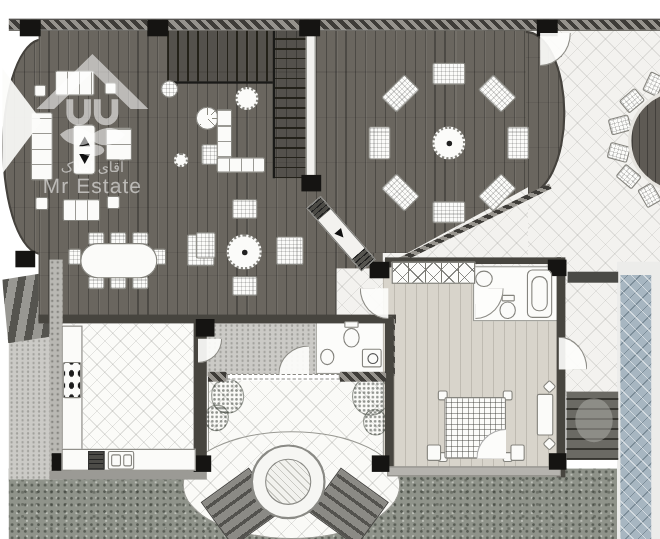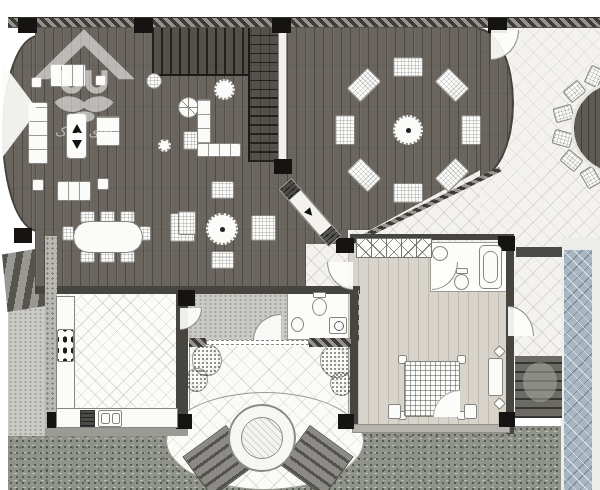--- a/index.html
+++ b/index.html
@@ -249,24 +249,25 @@
 
   <div class="abs qdoor" style="left:491px;top:30px;width:28px;height:30px;border-radius:0 0 100% 0;border-left:none;border-top:none;"></div>
   <div class="abs qdoor" style="left:327px;top:262px;width:26px;height:28px;border-radius:0 0 0 100%;border-right:none;border-top:none;"></div>
   <div class="abs qdoor" style="left:432px;top:262px;width:26px;height:28px;border-radius:0 0 100% 0;border-left:none;border-top:none;"></div>
   <div class="abs qdoor" style="left:253px;top:314px;width:28px;height:26px;border-radius:100% 0 0 0;border-right:none;border-bottom:none;"></div>
   <div class="abs qdoor" style="left:508px;top:306px;width:26px;height:30px;border-radius:0 100% 0 0;border-left:none;border-bottom:none;"></div>
   <div class="abs qdoor" style="left:180px;top:308px;width:22px;height:22px;border-radius:0 0 100% 0;border-left:none;border-top:none;"></div>
 
   <div class="abs" style="left:2px;top:62px;width:36px;height:96px;background:rgba(252,252,250,.92);clip-path:polygon(0 0,100% 50%,0 100%);"></div>
 
-  <div class="abs wm" style="left:18px;top:20px;width:132px;height:170px;display:flex;flex-direction:column;align-items:center;">
+  <div class="abs wm" style="left:18px;top:40px;width:132px;height:170px;display:flex;flex-direction:column;align-items:center;">
     <svg width="116" height="104" viewBox="0 0 130 116">
       <path d="M8,66 L65,10 L122,66 L104,66 L65,28 L26,66 Z" fill="#ffffff"></path>
       <path d="M42,56 v14 a9,9 0 0 0 18,0 v-14" fill="none" stroke="#ffffff" stroke-width="7"></path>
       <path d="M70,56 v14 a9,9 0 0 0 18,0 v-14" fill="none" stroke="#ffffff" stroke-width="7"></path>
       <path d="M32,92 c10,-10 24,-8 33,0 c9,-8 23,-10 33,0 c-8,12 -24,14 -33,6 c-9,8 -25,6 -33,-6 z" fill="#ffffff"></path>
       <ellipse cx="65" cy="108" rx="12" ry="6" fill="#ffffff"></ellipse>
     </svg>
     <div class="wm-fa">آقای املاک</div>
+    <div class="wm-en">Mr Estate</div>
   </div>
 
 </div>
 
 </body></html>

